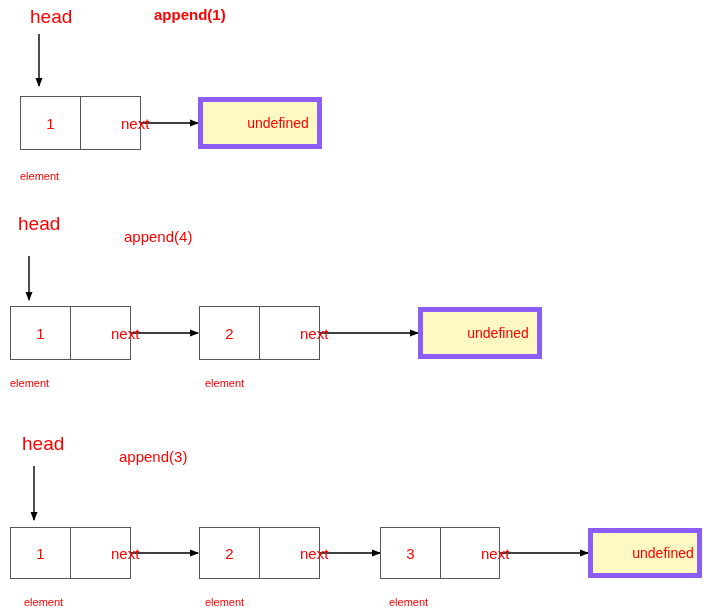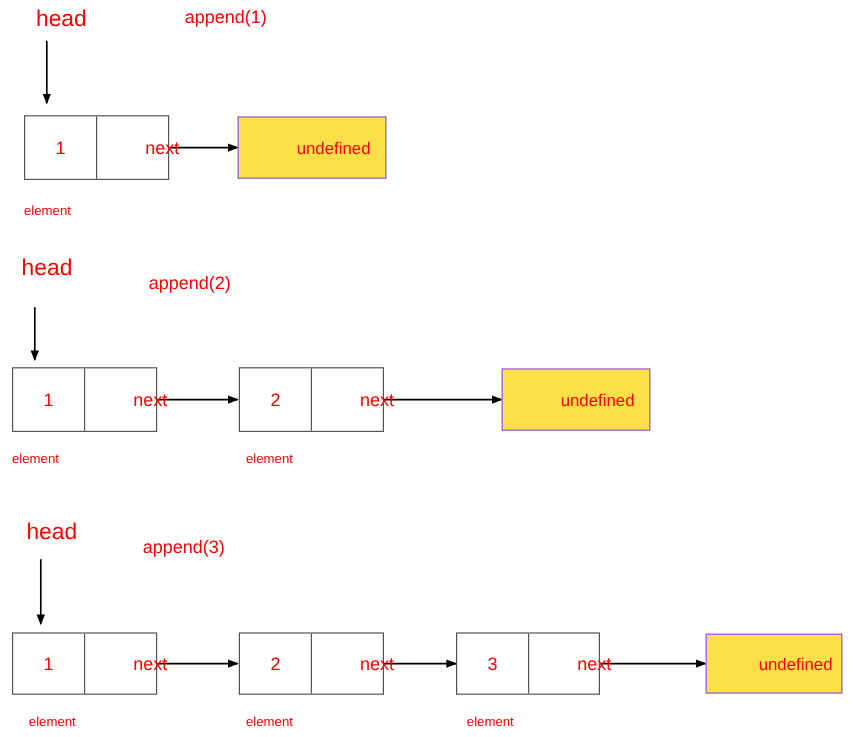--- a/index.html
+++ b/index.html
@@ -56,22 +56,22 @@
     flex: 0 0 auto;
     border-right: 1px solid #555555;
   }
   .cell-next {
     flex: 1 1 auto;
     margin-left: 40px;
   }
   .undef {
     position: absolute;
     box-sizing: border-box;
-    border: 1px solid #8b5cf6;
-    background: #fde047;
+    border: 5px solid #8b5cf6;
+    background: #fef9c3;
     display: flex;
     align-items: center;
     justify-content: center;
     color: #ff0000;
     font-size: 14px;
     padding-left: 36px;
   }
   svg line, svg polygon { }
 </style>
 </head>
@@ -94,32 +94,32 @@
   <line x1="320" y1="333" x2="418" y2="333" stroke="#000000" stroke-width="1.4" marker-end="url(#ah)"></line>
 
   <line x1="34" y1="466" x2="34" y2="520" stroke="#000000" stroke-width="1.4" marker-end="url(#ah)"></line>
 
   <line x1="131" y1="553" x2="198" y2="553" stroke="#000000" stroke-width="1.4" marker-end="url(#ah)"></line>
   <line x1="320" y1="553" x2="380" y2="553" stroke="#000000" stroke-width="1.4" marker-end="url(#ah)"></line>
   <line x1="500" y1="553" x2="588" y2="553" stroke="#000000" stroke-width="1.4" marker-end="url(#ah)"></line>
 </svg>
 
 <div class="lbl lbl-head" style="left:30px; top:7px;">head</div>
-<div class="lbl lbl-append" style="left:154px; top:7px;">append(1)</div>
+<div class="lbl lbl-append" style="left:154px; top:7px;font-weight:bold;">append(1)</div>
 
 <div class="node" style="left:20px; top:96px; width:121px; height:54px;">
   <div class="cell cell-val" style="width:60px;">1</div>
   <div class="cell cell-next">next</div>
 </div>
 <div class="lbl lbl-element" style="left:20px; top:171px;">element</div>
 
 <div class="undef" style="left:198px; top:97px; width:124px; height:52px;">undefined</div>
 
 <div class="lbl lbl-head" style="left:18px; top:214px;">head</div>
-<div class="lbl lbl-append" style="left:124px; top:229px;">append(2)</div>
+<div class="lbl lbl-append" style="left:124px; top:229px;">append(4)</div>
 
 <div class="node" style="left:10px; top:306px; width:121px; height:54px;">
   <div class="cell cell-val" style="width:60px;">1</div>
   <div class="cell cell-next">next</div>
 </div>
 <div class="lbl lbl-element" style="left:10px; top:378px;">element</div>
 
 <div class="node" style="left:199px; top:306px; width:121px; height:54px;">
   <div class="cell cell-val" style="width:60px;">2</div>
   <div class="cell cell-next">next</div>

